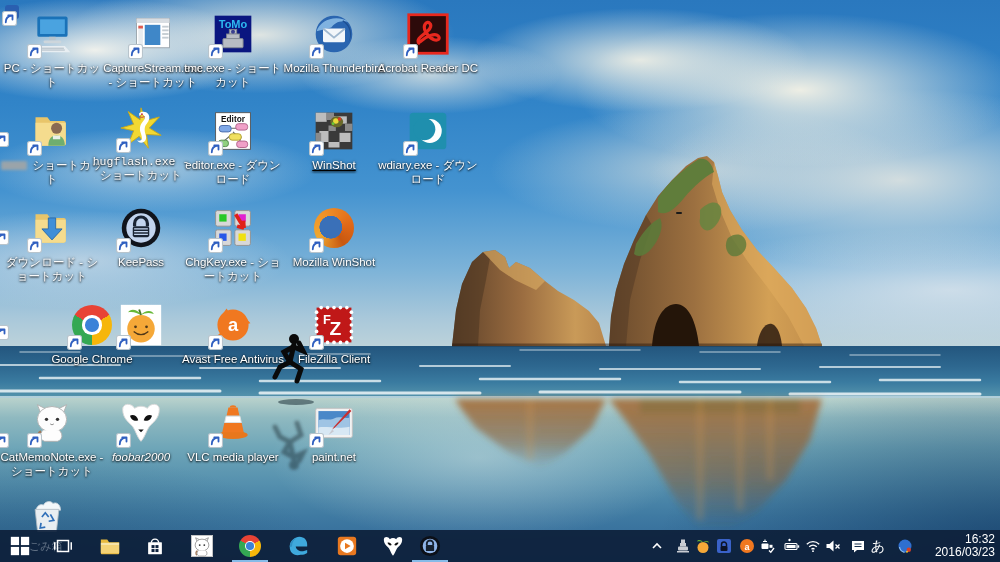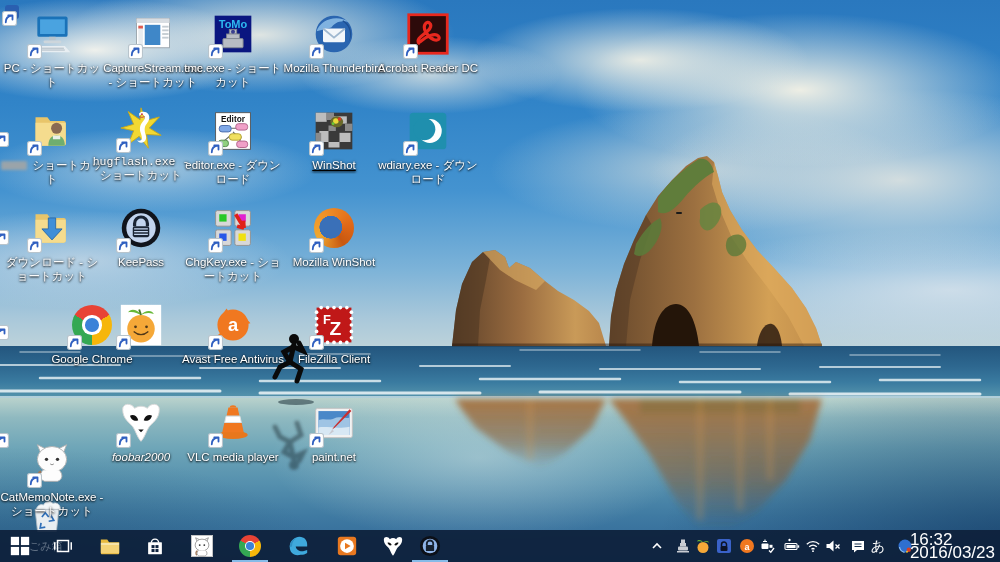--- a/index.html
+++ b/index.html
@@ -58,21 +58,21 @@
   #recycle-bin{position:absolute;left:30px;top:500px;width:34px;height:32px;z-index:4;}
 
   
   #taskbar{position:absolute;left:0;top:530px;width:1000px;height:32px;background:rgba(14,33,60,.94);z-index:10;}
   .tb-btn{position:absolute;top:0;width:40px;height:32px;display:flex;align-items:center;justify-content:center;}
   .tb-btn svg{width:22px;height:22px;display:block;}
   .tb-indicator{position:absolute;left:2px;bottom:0;width:36px;height:2.5px;background:#86bbe8;}
   .tray-ic{position:absolute;top:0;width:22px;height:32px;display:flex;align-items:center;justify-content:center;}
   .tray-ic svg{width:16px;height:16px;display:block;}
   #ime{position:absolute;top:0;width:24px;height:32px;line-height:32px;text-align:center;color:#fff;font-size:14px;}
-  #clock{position:absolute;right:5px;top:3px;color:#fff;font-size:17px;line-height:13px;}
+  #clock{position:absolute;right:5px;top:3px;text-align:right;color:#fff;font-size:12px;line-height:13px;}
   #bin-ghost-label{position:absolute;left:29px;top:9px;font-size:11px;color:#cfd8e0;opacity:.42;}
 </style>
 </head>
 <body>
 
 <div id="desktop">
   <div class="sky"></div>
   <div class="sea"></div>
   <div class="sand"></div>
 
@@ -511,21 +511,21 @@
           </svg>
           <span class="sc-badge">
             <svg viewBox="0 0 14 14">
               <rect x="0.5" y="0.5" width="13" height="13" rx="2" fill="#fff" stroke="#b8c4cc"></rect>
               <path d="M3.5 10.5 C3.5 6.5 6 4.5 9.5 4.2 M9.8 4 h-4 M9.8 4 v4" stroke="#2f5fc0" stroke-width="1.7" fill="none" stroke-linecap="round"></path>
             </svg>
           </span>
         </div>
         <div class="dlabel">FileZilla Client</div>
       </div>
-      <div class="dicon" style="left: 0px; top: 399px; margin-top: 40px;">
+      <div class="dicon" style="left: 0px; top: 399px;">
         <div class="dglyph">
           <svg viewBox="0 0 48 48">
             <g fill="#fdfdfd" stroke="#b0b0b0">
               <path d="M12 14 L8 4 L18 9 Z"></path>
               <path d="M36 14 L40 4 L30 9 Z"></path>
               <ellipse cx="24" cy="20" rx="16" ry="14"></ellipse>
               <path d="M14 32 c-4 4 -4 10 2 12 h14 c6 -2 6 -8 2 -12"></path>
             </g>
             <circle cx="18" cy="20" r="1.8" fill="#333"></circle>
             <circle cx="30" cy="20" r="1.8" fill="#333"></circle>

